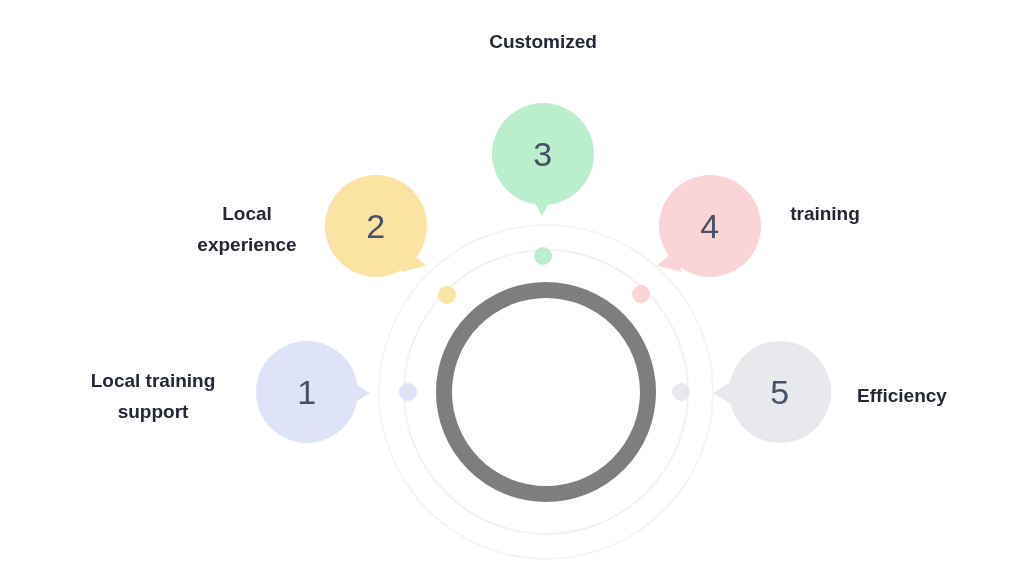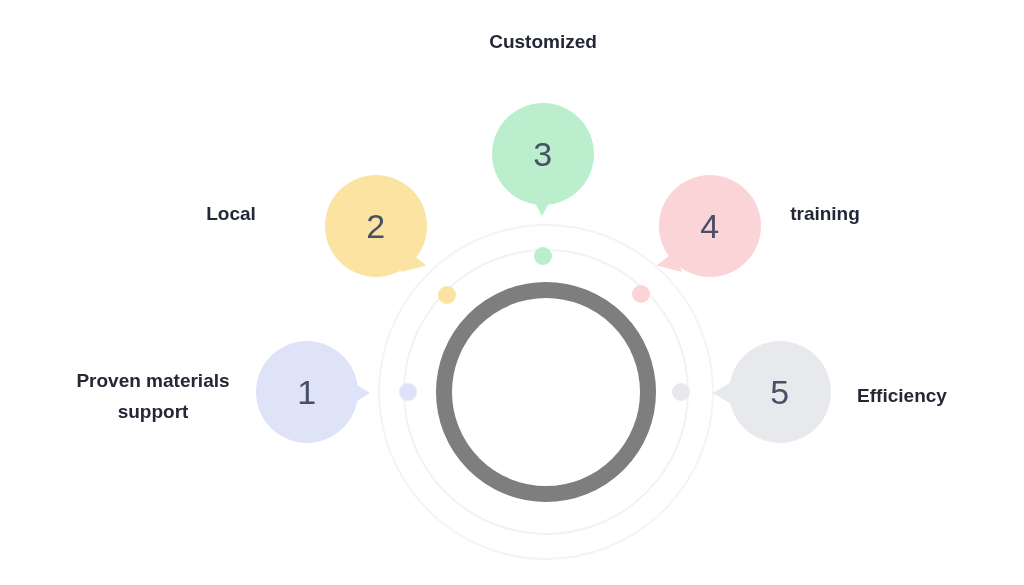--- a/index.html
+++ b/index.html
@@ -90,21 +90,21 @@
   }
   #tail-5 {
     left: 713px; top: 382px;
     border-top: 11px solid transparent;
     border-bottom: 11px solid transparent;
     border-right: 18px solid #e8e9ec;
   }
 
   
   #label-1 { left: 38px;  top: 365px; width: 230px; }
-  #label-2 { left: 136px; top: 198px; width: 190px; }
+  #label-2 { left: 152px; top: 198px; width: 190px; }
   #label-3 { left: 423px; top: 26px;  width: 240px; }
   #label-4 { left: 700px; top: 198px; width: 250px; }
   #label-5 { left: 812px; top: 380px; width: 180px; }
 </style>
 </head>
 <body>
 
 <div id="canvas">
 
   <svg id="rings" viewBox="0 0 1024 585">
@@ -117,30 +117,31 @@
     <circle cx="543" cy="256" r="9" fill="#baeecd"></circle>
     <circle cx="641" cy="294" r="9" fill="#fbd4d8"></circle>
     <circle cx="681" cy="392" r="9" fill="#e8e9ec"></circle>
   </svg>
 
   <div class="tail" id="tail-1"></div>
   <div class="node" id="node-1">
     <span class="node-num">1</span>
   </div>
   <div class="label" id="label-1">
-    <div>Proven materials</div>
+    <div>Local training</div>
     <div>support</div>
   </div>
 
   <div class="tail" id="tail-2"></div>
   <div class="node" id="node-2">
     <span class="node-num">2</span>
   </div>
   <div class="label" id="label-2">
     <div>Local</div>
+    <div>experience</div>
   </div>
 
   <div class="tail" id="tail-3"></div>
   <div class="node" id="node-3">
     <span class="node-num">3</span>
   </div>
   <div class="label" id="label-3">
     <div>Customized</div>
   </div>
 

